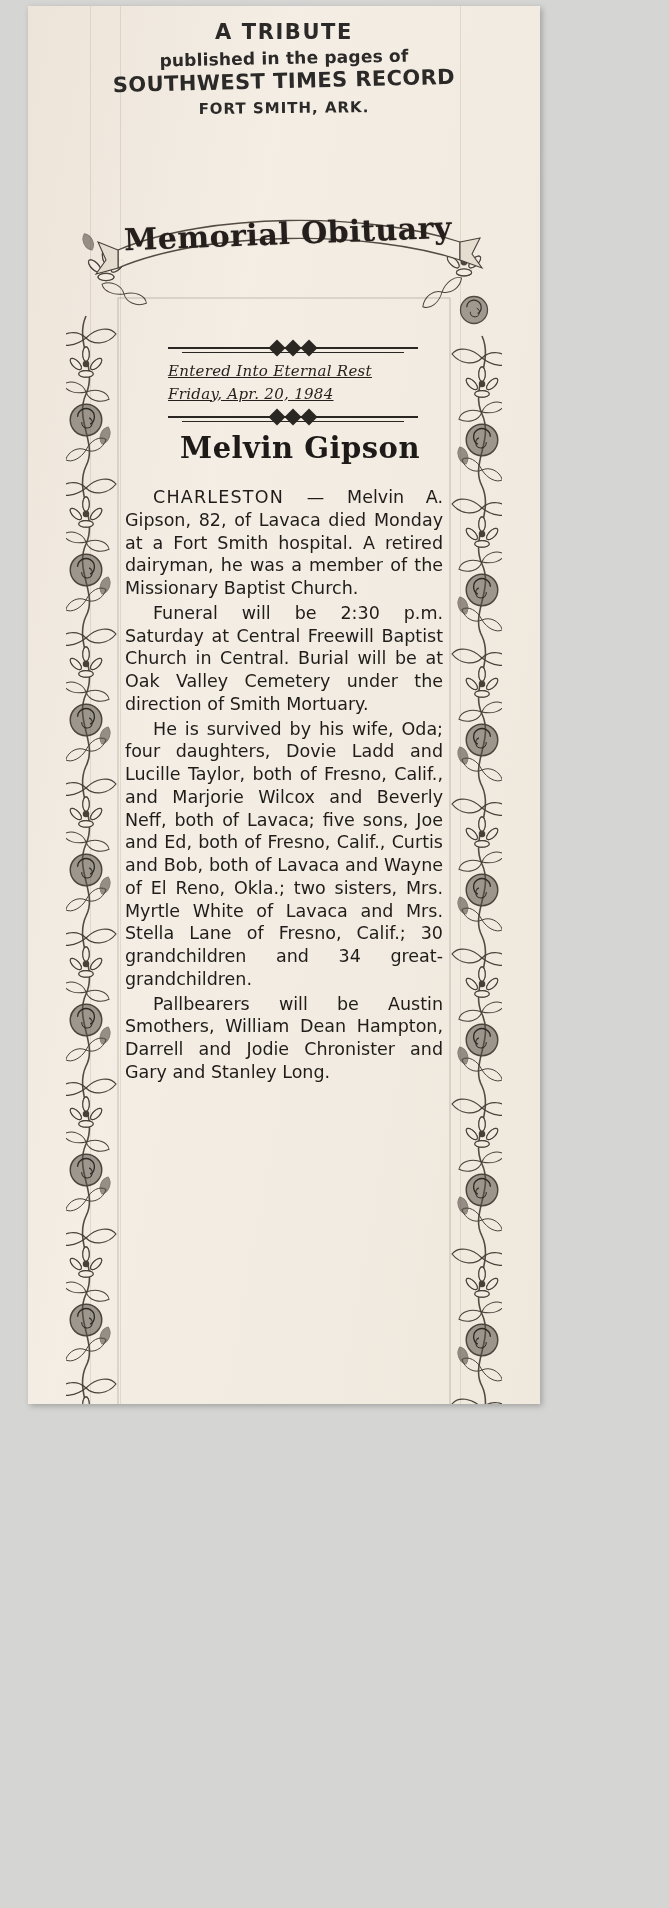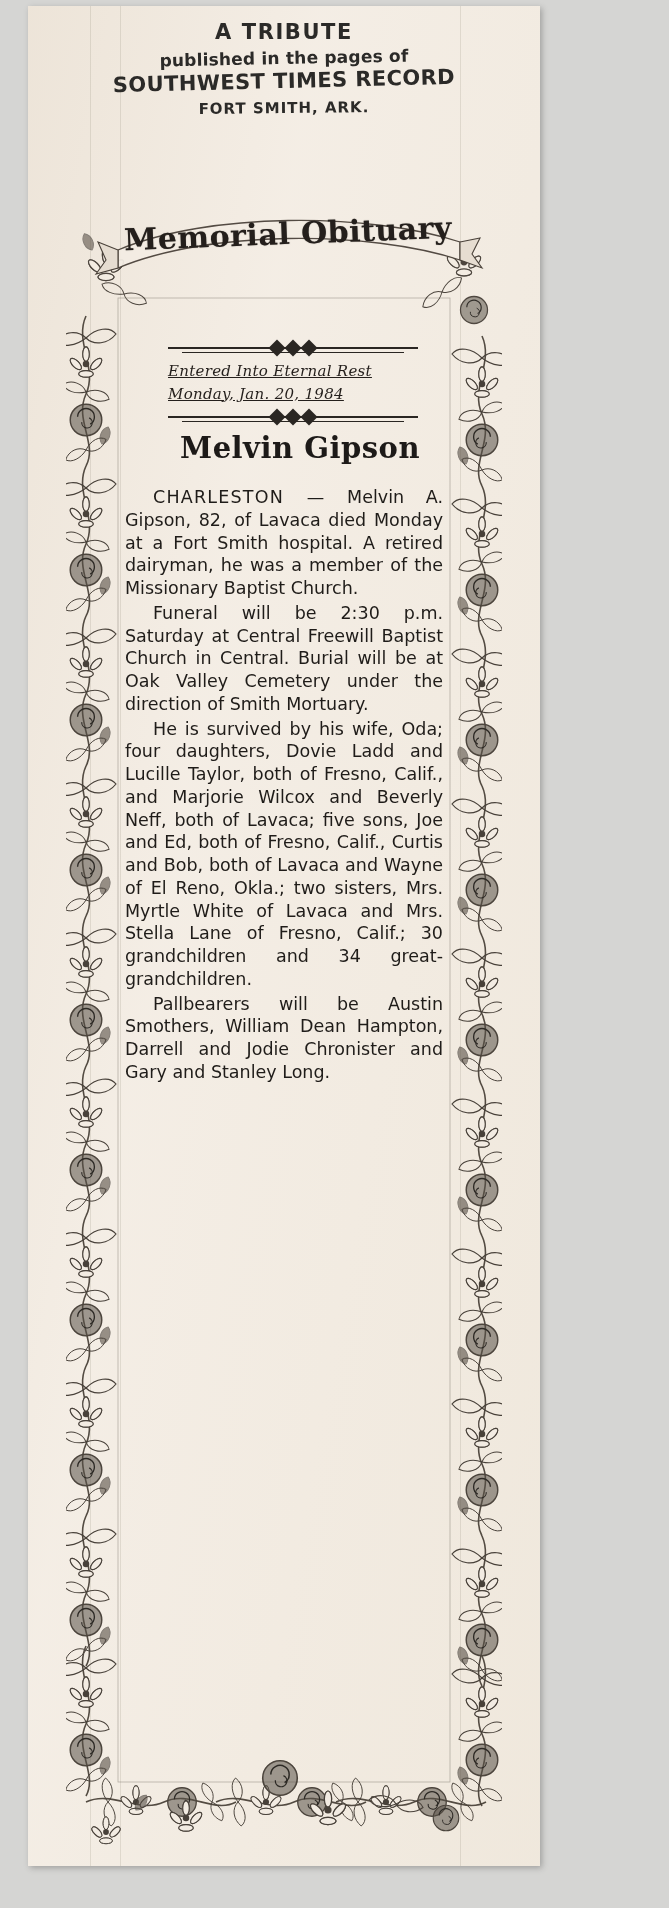--- a/index.html
+++ b/index.html
@@ -20,21 +20,21 @@
     width: 669px;
     height: 1908px;
     background: #d5d5d3;
   }
 
   #clipping {
     position: absolute;
     left: 28px;
     top: 6px;
     width: 512px;
-    height: 1860px;
+    height: 1398px;
     background: #f3ece3;
     box-shadow: 2px 2px 6px rgba(0,0,0,0.25);
     overflow: hidden;
     
     background-image:
       linear-gradient(100deg, rgba(232,222,208,0.55) 0%, rgba(248,243,236,0.2) 35%, rgba(236,228,214,0.5) 100%);
   }
   
   .crease {
     position: absolute;
@@ -343,21 +343,21 @@
 
     <div class="rest-block">
       <div class="deco-rule">
         <div class="bar"></div>
         <div class="bar2"></div>
         <div class="dia l"></div>
         <div class="dia"></div>
         <div class="dia r"></div>
       </div>
       <div class="rest-line">Entered Into Eternal Rest</div>
-      <div class="rest-line">Monday, Jan. 20, 1984</div>
+      <div class="rest-line">Friday, Apr. 20, 1984</div>
       <div class="deco-rule">
         <div class="bar"></div>
         <div class="bar2"></div>
         <div class="dia l"></div>
         <div class="dia"></div>
         <div class="dia r"></div>
       </div>
     </div>
 
     <div class="deceased-name">Melvin Gipson</div>

